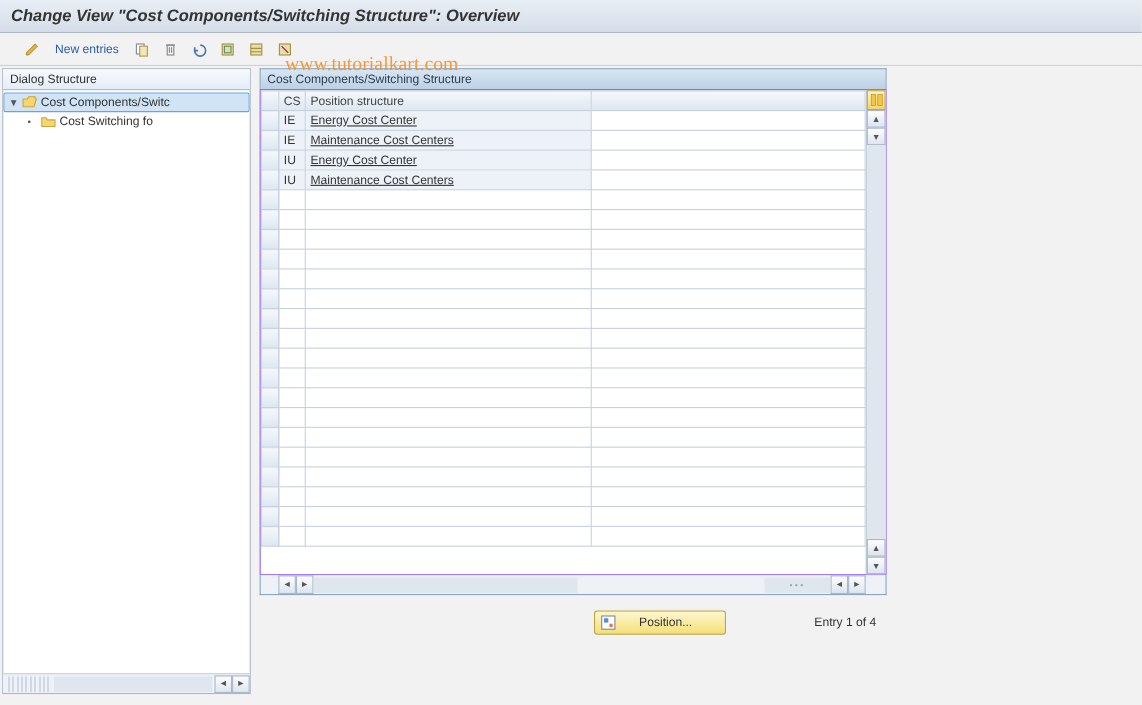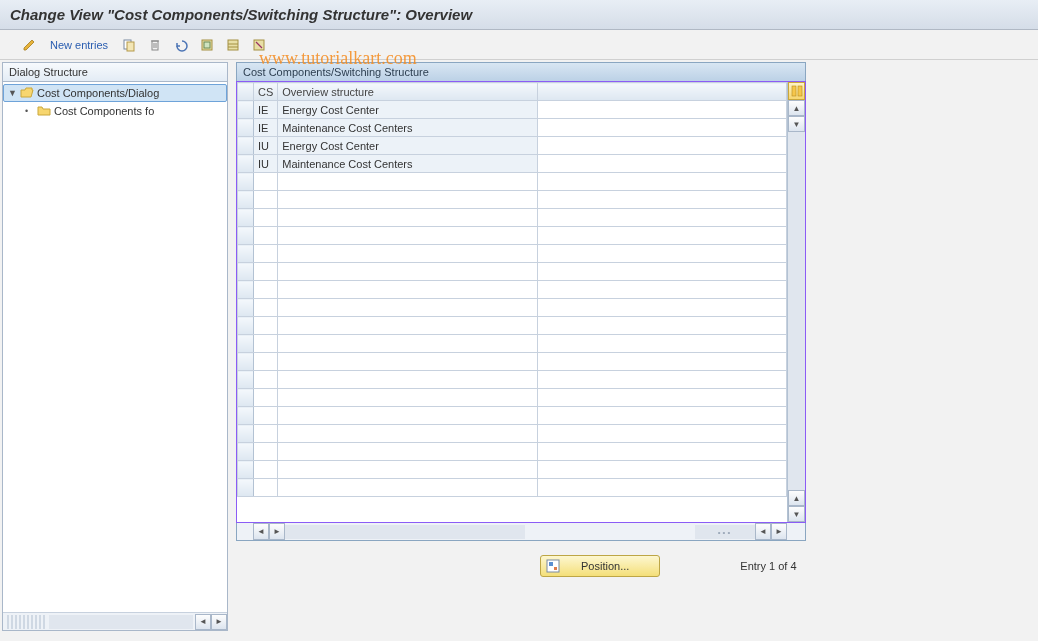--- a/index.html
+++ b/index.html
@@ -140,21 +140,21 @@
       font-weight:normal;
       color:#444;
     }
     td.rowsel {
       width:16px;
       background: linear-gradient(to bottom,#f4f8fc,#dde7f1);
       border-right:1px solid #b3c2d3;
       padding:0;
     }
     td.c1 { width:22px; background:#ecf2f8; }
-    td.c2 { background:#ecf2f8; }
+    td.c2 { background:#ecf2f8;text-decoration:underline; }
     tr.empty td.c1, tr.empty td.c2 { background:#fff; }
     .vscroll {
       width:18px;
       border-left:1px solid #b3c2d3;
       background:#eef2f7;
       display:flex;
       flex-direction:column;
     }
     .vscroll .sb-arrow { width:100%; }
     .vscroll .cfg {
@@ -263,51 +263,51 @@
   <div class="sidebar">
     <div class="sidebar-header">Dialog Structure</div>
     <div class="tree">
       <div class="tree-item selected">
         <span class="tree-exp">▼</span>
         <span class="folder-open-icon">
           <svg width="14" height="12">
               <path d="M1 3 L5 3 L6 1 L12 1 L12 3 L13 3 L11 10 L1 10 Z" fill="#f7d66f" stroke="#caa73a"></path>
             </svg>
         </span>
-        <span>Cost Components/Dialog</span>
+        <span>Cost Components/Switc</span>
       </div>
       <div class="tree-item child">
         <span class="tree-exp">•</span>
         <span class="folder-icon">
           <svg width="14" height="12">
               <path d="M1 2 L5 2 L6 4 L13 4 L13 10 L1 10 Z" fill="#f7d66f" stroke="#caa73a"></path>
             </svg>
         </span>
-        <span>Cost Components fo</span>
+        <span>Cost Switching fo</span>
       </div>
     </div>
     <div class="sidebar-scroll">
       <span style="width:40px;height:14px;background:repeating-linear-gradient(90deg,#cfd8e3 0 2px,transparent 2px 4px);margin-left:4px;"></span>
       <div class="sb-track"></div>
       <div class="sb-arrow">◄</div>
       <div class="sb-arrow">►</div>
     </div>
   </div>
 
   <div style="display:flex;flex-direction:column;">
     <div class="table-panel">
       <div class="table-title">Cost Components/Switching Structure</div>
       <div class="table-wrap">
         <div class="table-body">
           <table>
             <thead>
               <tr>
                 <th class="rowsel"></th>
                 <th class="c1">CS</th>
-                <th class="c2" style="width:260px;">Overview structure</th>
+                <th class="c2" style="width:260px;">Position structure</th>
                 <th></th>
               </tr>
             </thead>
             <tbody id="tbody">
                 <tr>
                   <td class="rowsel"></td>
                   <td class="c1">IE</td>
                   <td class="c2">Energy Cost Center</td>
                   <td></td>
                 </tr>

